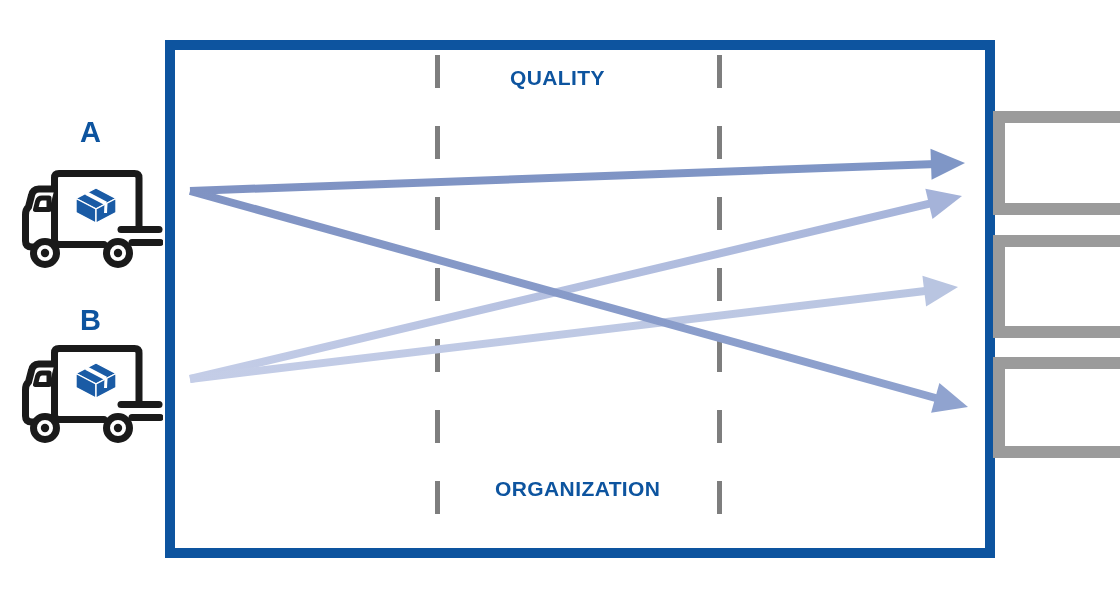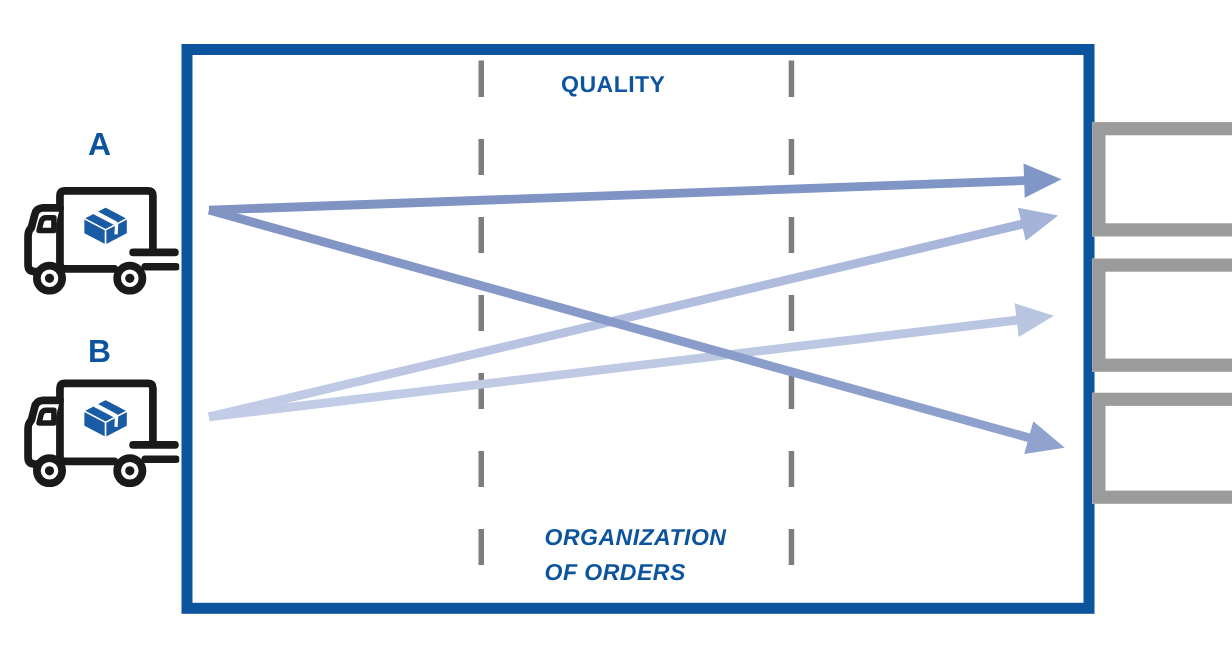--- a/index.html
+++ b/index.html
@@ -18,21 +18,21 @@
       var(--dash_gray,#7e7e7e) 0 33px, transparent 33px 71px);
   }
   .divider-1 { left:422px; }
   .divider-2 { left:704px; }
   .zone-label {
     position:absolute; color:var(--text_blue,#0d549f);
     font-weight:bold; font-size:21px; line-height:32px; letter-spacing:0.4px;
     white-space:pre;
   }
   .zone-top    { left:497px; top:62px; }
-  .zone-bottom { left:482px; top:473px;font-style:italic; }
+  .zone-bottom { left:482px; top:473px; }
   .truck-label {
     position:absolute; left:5px; width:145px; text-align:center;
     color:var(--text_blue,#0d549f); font-weight:bold; font-size:29px;
   }
   .truck-label-a { top:116px; }
   .truck-label-b { top:304px; }
   .truck-group { position:absolute; left:5px; width:145px; height:103px; }
   .truck-a { top:165px; }
   .truck-b { top:340px; }
   .slot {
@@ -45,21 +45,21 @@
 </head>
 <body>
 
 <div class="stage">
 
   <div class="process-box"></div>
   <div class="divider divider-1"></div>
   <div class="divider divider-2"></div>
 
   <div class="zone-label zone-top"><div>QUALITY</div></div>
-  <div class="zone-label zone-bottom"><div>ORGANIZATION</div><div>OF ORDERS</div></div>
+  <div class="zone-label zone-bottom"><div>ORGANIZATION</div></div>
 
   <div class="truck-label truck-label-a">A</div>
   <div class="truck-label truck-label-b">B</div>
 
   <div class="truck-group truck-a">
     <svg width="145" height="103" viewBox="0 0 145 103">
       <g stroke="#1a1a1a" fill="none" stroke-width="7" stroke-linecap="round" stroke-linejoin="round">
         <path d="M86 79.5 H41 Q36.5 79.5 36.5 75 V13 Q36.5 8.5 41 8.5 H116.5 Q121 8.5 121 13 V63"></path>
         <line x1="103" y1="64.5" x2="141" y2="64.5"></line>
         <line x1="114" y1="77.5" x2="142" y2="77.5"></line>

